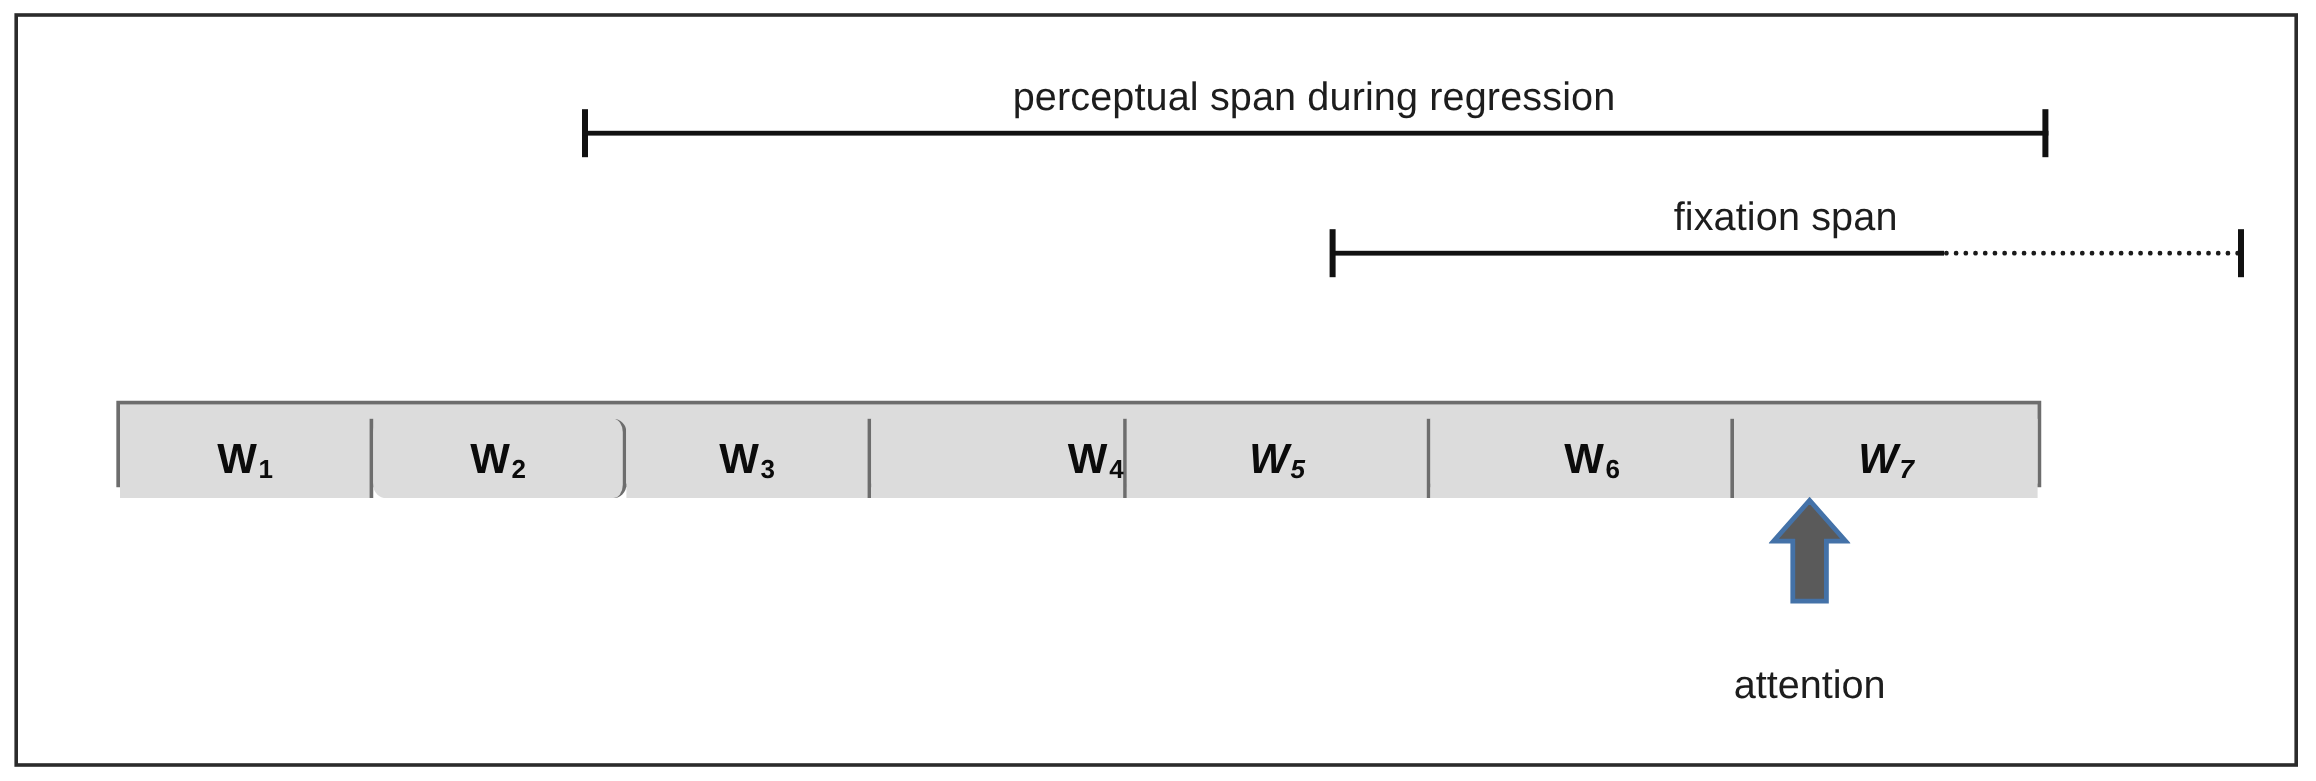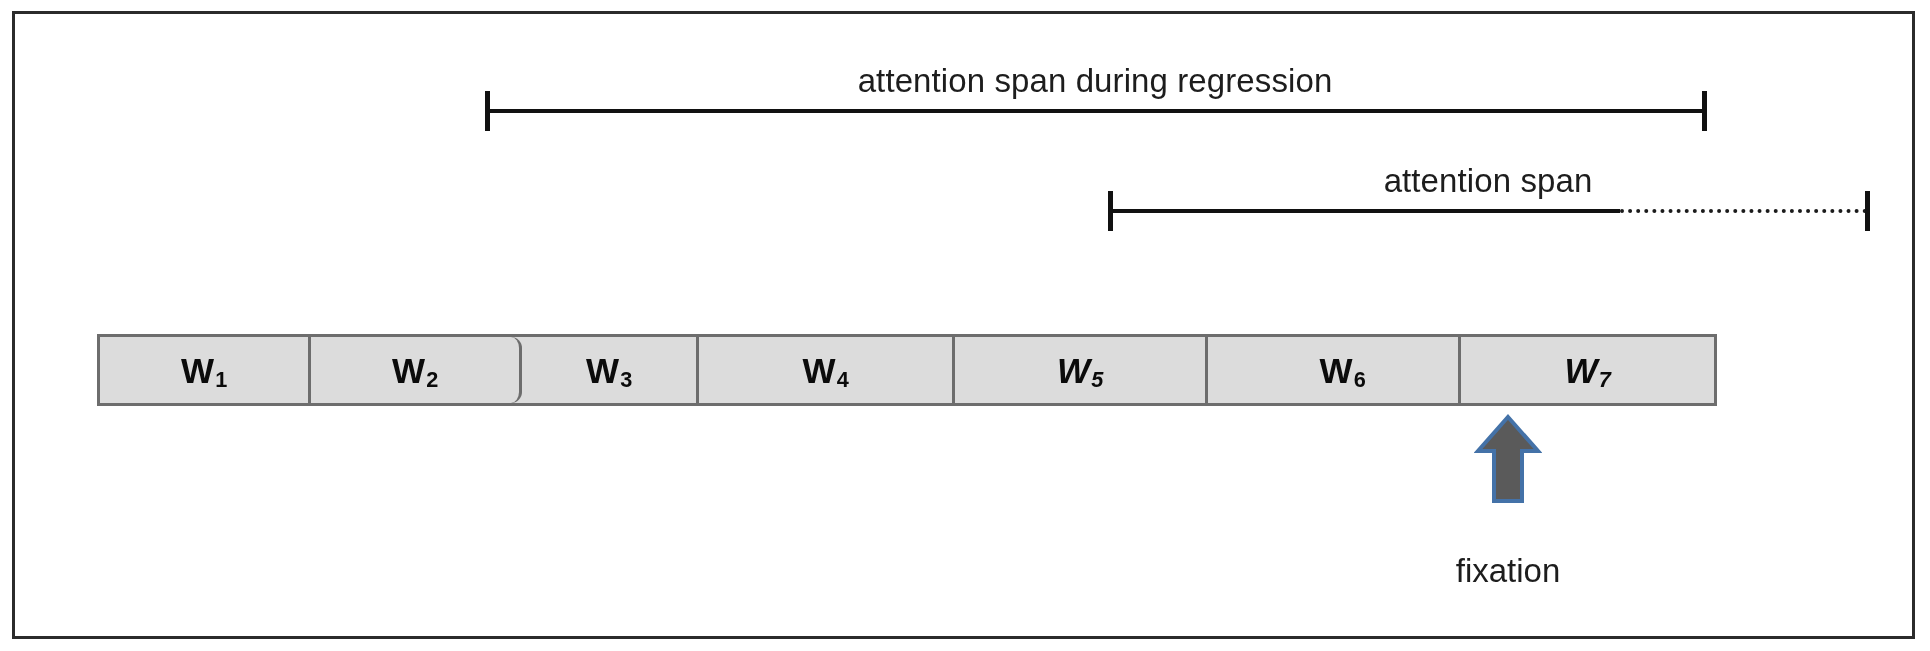--- a/index.html
+++ b/index.html
@@ -117,20 +117,21 @@
   }
   .word-cell {
     position: relative;
     height: 100%;
     background: #dcdcdc;
     display: flex;
     align-items: center;
     justify-content: center;
     border-right: 3px solid #6d6d6d;
     box-sizing: border-box;
+    margin-top: 12px;
   }
   .word-cell:last-child { border-right: none; font-style: italic; }
   .word-cell .word-text {
     font-size: 35px;
     font-weight: bold;
     color: #0b0b0b;
     line-height: 1;
     letter-spacing: 0.5px;
   }
   .word-cell .word-text sub {
@@ -162,63 +163,63 @@
     color: #1d1d1d;
     white-space: nowrap;
   }
 </style>
 </head>
 <body>
 
 <div id="figure">
   <div id="frame">
 
-    <div class="span-label" id="perceptual-span-label">attention span during regression</div>
+    <div class="span-label" id="perceptual-span-label">perceptual span during regression</div>
 
     <div class="bracket" id="perceptual-span-bracket">
       <div class="tick left"></div>
       <div class="rule"></div>
       <div class="tick right"></div>
     </div>
 
-    <div class="span-label" id="attention-span-label">attention span</div>
+    <div class="span-label" id="attention-span-label">fixation span</div>
 
     <div class="bracket" id="attention-span-bracket">
       <div class="tick left"></div>
       <div id="attention-solid"></div>
       <div id="attention-dotted"></div>
       <div class="tick right"></div>
     </div>
 
     <div id="word-row" style="background: rgb(220, 220, 220); border-color: rgb(109, 109, 109);">
         <div class="word-cell" style="width: 211px; background: rgb(220, 220, 220); border-right-color: rgb(109, 109, 109);">
           <span class="word-text"><span>W</span><sub>1</sub></span>
         </div>
         <div class="word-cell" style="width: 211px; background: rgb(220, 220, 220); border-right-color: rgb(109, 109, 109); border-radius: 11px;">
           <span class="word-text"><span>W</span><sub>2</sub></span>
         </div>
-        <div class="word-cell" style="width: 177px; background: rgb(220, 220, 220); border-right-color: rgb(109, 109, 109);">
+        <div class="word-cell" style="width: 204px; background: rgb(220, 220, 220); border-right-color: rgb(109, 109, 109);">
           <span class="word-text"><span>W</span><sub>3</sub></span>
         </div>
-        <div class="word-cell" style="width: 256px; background: rgb(220, 220, 220); border-right-color: rgb(109, 109, 109);">
+        <div class="word-cell" style="width: 213px; background: rgb(220, 220, 220); border-right-color: rgb(109, 109, 109); justify-content: flex-end;">
           <span class="word-text"><span>W</span><sub>4</sub></span>
         </div>
         <div class="word-cell" style="width: 253px; background: rgb(220, 220, 220); border-right-color: rgb(109, 109, 109); font-style: italic;">
           <span class="word-text"><span>W</span><sub>5</sub></span>
         </div>
         <div class="word-cell" style="width: 253px; background: rgb(220, 220, 220); border-right-color: rgb(109, 109, 109); padding-left: 19px;">
           <span class="word-text"><span>W</span><sub>6</sub></span>
         </div>
         <div class="word-cell" style="width: 253px; background: rgb(220, 220, 220); border-right-color: rgb(109, 109, 109);">
           <span class="word-text"><span>W</span><sub>7</sub></span>
         </div>
       </div>
 
     <div id="fixation-arrow">
       <svg width="68" height="90" viewBox="0 0 68 90" xmlns="http://www.w3.org/2000/svg">
         <polygon points="34,3 64,37 48,37 48,87 20,87 20,37 4,37" fill="#5a5a5a" stroke="#4472a8" stroke-width="4" stroke-linejoin="miter"></polygon>
       </svg>
     </div>
 
-    <div id="fixation-label">fixation</div>
+    <div id="fixation-label">attention</div>
 
   </div>
 </div>
 
 </body></html>

